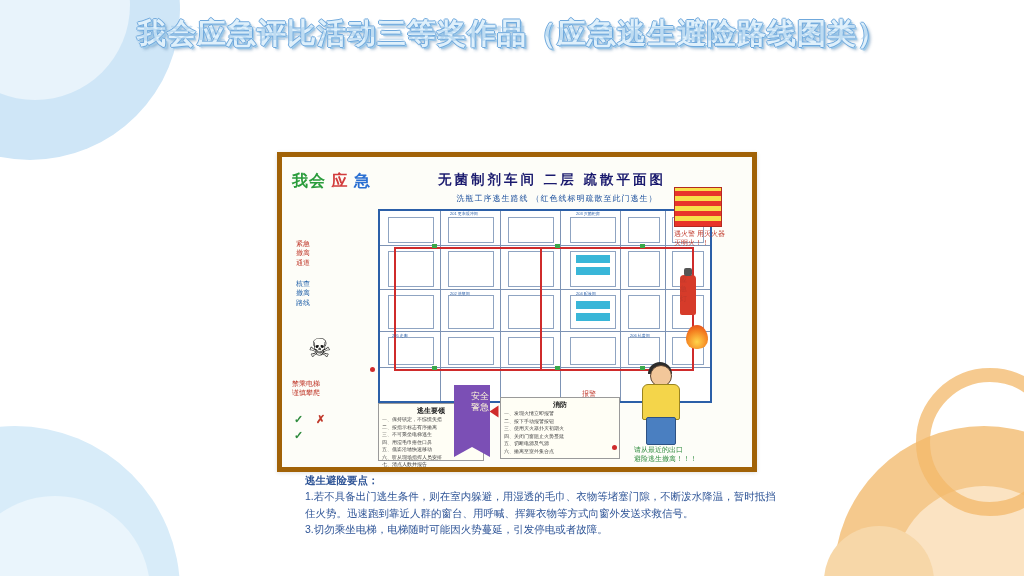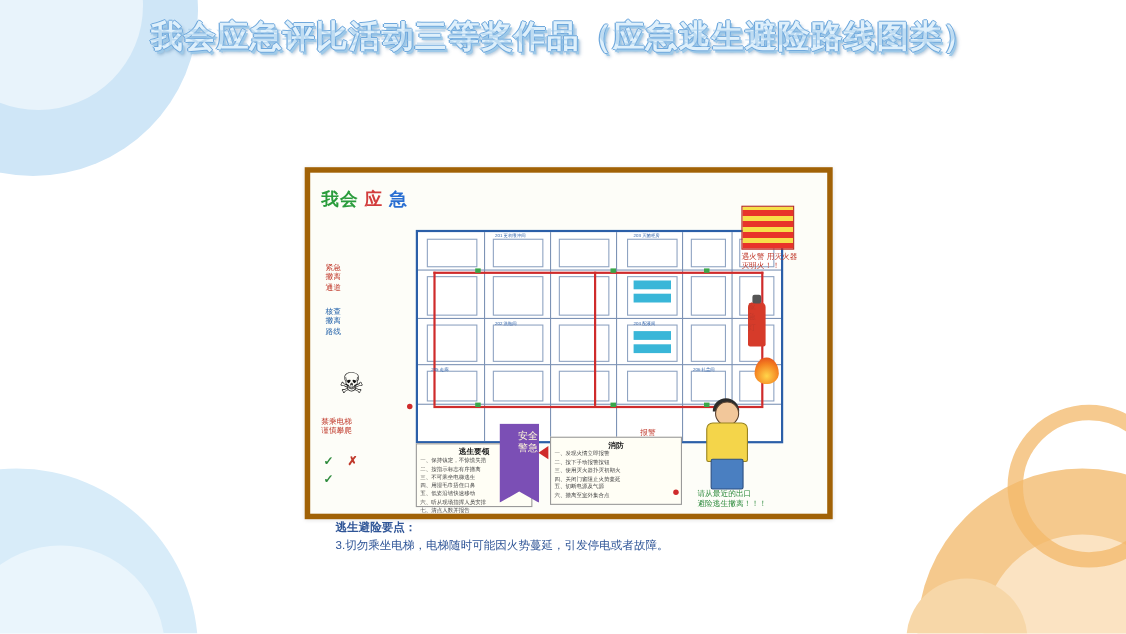--- a/index.html
+++ b/index.html
@@ -401,20 +401,22 @@
 
   <div class="poster">
     <div class="poster-inner">
 
       <div class="poster-logo">
         <span class="logo-a">我会</span>
         <span class="logo-b">应</span>
         <span class="logo-c">急</span>
       </div>
 
+      <div class="poster-heading">无菌制剂车间 二层 疏散平面图</div>
+      <div class="poster-subheading">洗瓶工序逃生路线 （红色线标明疏散至此门逃生）</div>
 
       <div class="floorplan">
         <div class="fp-grid-v" style="left:60px;"></div>
         <div class="fp-grid-v" style="left:120px;"></div>
         <div class="fp-grid-v" style="left:180px;"></div>
         <div class="fp-grid-v" style="left:240px;"></div>
         <div class="fp-grid-v" style="left:285px;"></div>
         <div class="fp-grid-h" style="top:34px;"></div>
         <div class="fp-grid-h" style="top:78px;"></div>
         <div class="fp-grid-h" style="top:120px;"></div>
@@ -531,16 +533,17 @@
       <div class="banner">安全警急</div>
 
       <div class="arrow-red" style="left:206px; top:250px; transform: rotate(-90deg);"></div>
       <div class="dot-red" style="left:330px; top:288px;"></div>
       <div class="dot-red" style="left:88px; top:210px;"></div>
     </div>
   </div>
 
   <div class="bottom-text">
     <p class="lead">逃生避险要点：</p>
+    <p>1.若不具备出门逃生条件，则在室内躲避，用湿透的毛巾、衣物等堵塞门隙，不断泼水降温，暂时抵挡住火势。迅速跑到靠近人群的窗台、用呼喊、挥舞衣物等方式向窗外发送求救信号。</p>
     <p>3.切勿乘坐电梯，电梯随时可能因火势蔓延，引发停电或者故障。</p>
   </div>
 
 </div>
 
 </body></html>

